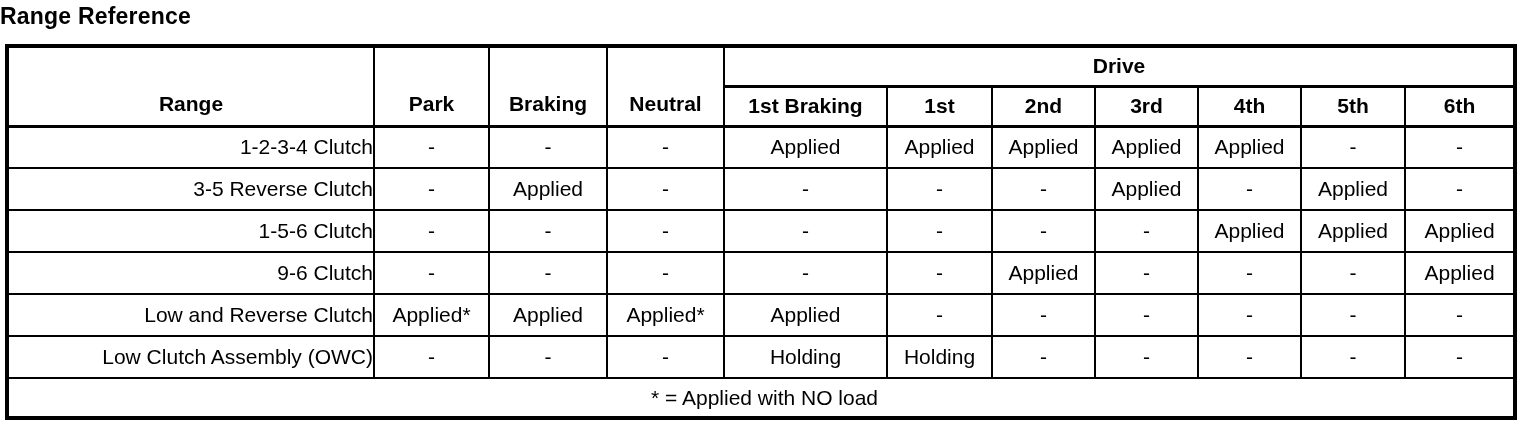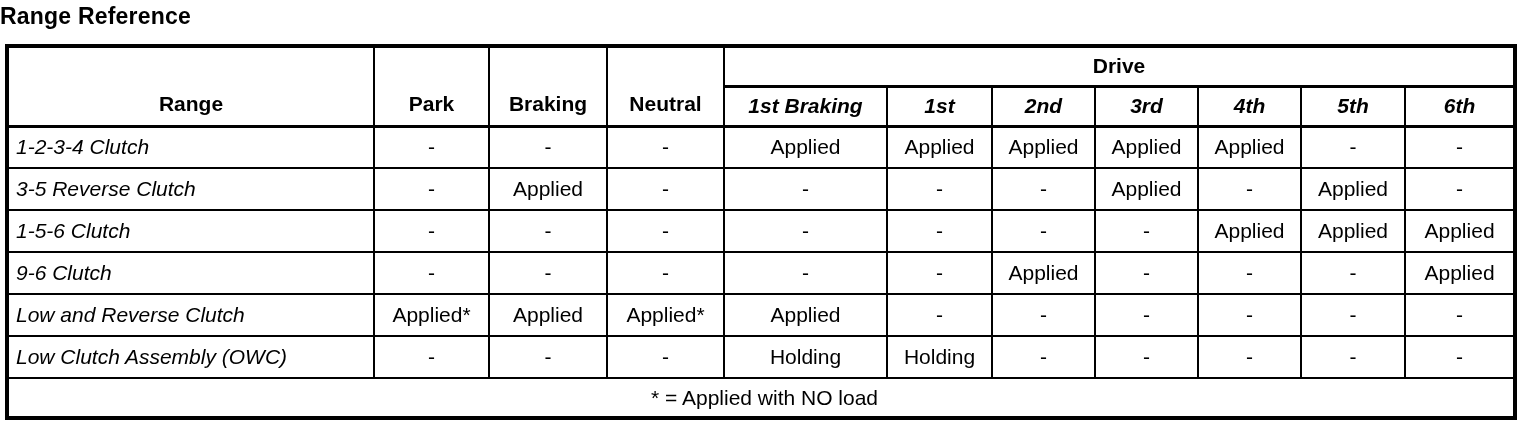--- a/index.html
+++ b/index.html
@@ -23,23 +23,23 @@
     padding: 0;
     font-size: 21px;
     text-align: center;
     vertical-align: middle;
     overflow: hidden;
     white-space: nowrap;
   }
   thead th { font-weight: bold; border-bottom: 3px solid #000; margin-left: 28px; }
   th.merged { vertical-align: bottom; padding-bottom: 9px; border-bottom: 3px solid #000; text-align: center; }
   tr.drive-row  { height: 40px; }
-  tr.sub-row    { height: 40px; font-style: italic; }
+  tr.sub-row    { height: 40px; }
   tbody tr.data-row { height: 42px; }
-  td.row-label { text-align: left; padding-left: 7px; font-weight: normal; font-style: italic; }
+  td.row-label { text-align: right; padding-left: 7px; font-weight: normal; }
   tr.foot-row { height: 40px; }
   tr.foot-row td { text-align: center; padding-left: 7px; }
 </style>
 </head>
 <body>
 
 <div class="title">Range Reference</div>
 
 <table class="range-table">
   <colgroup>

